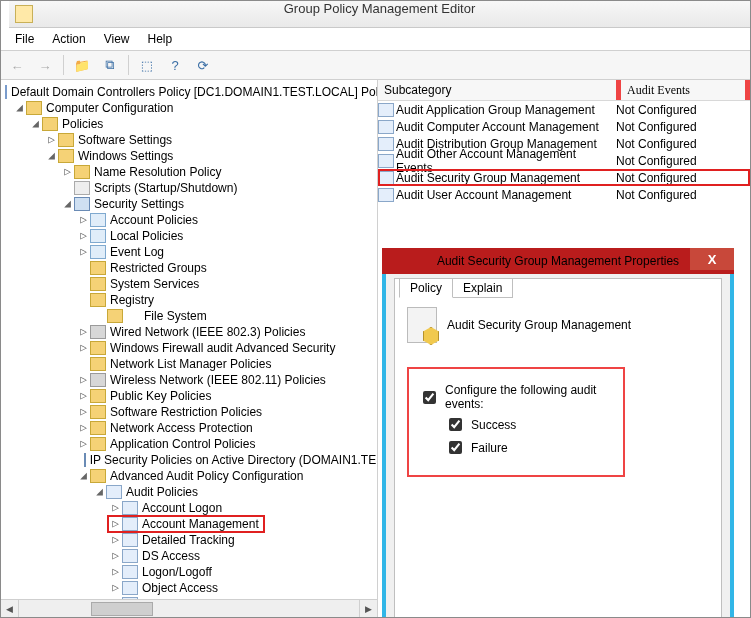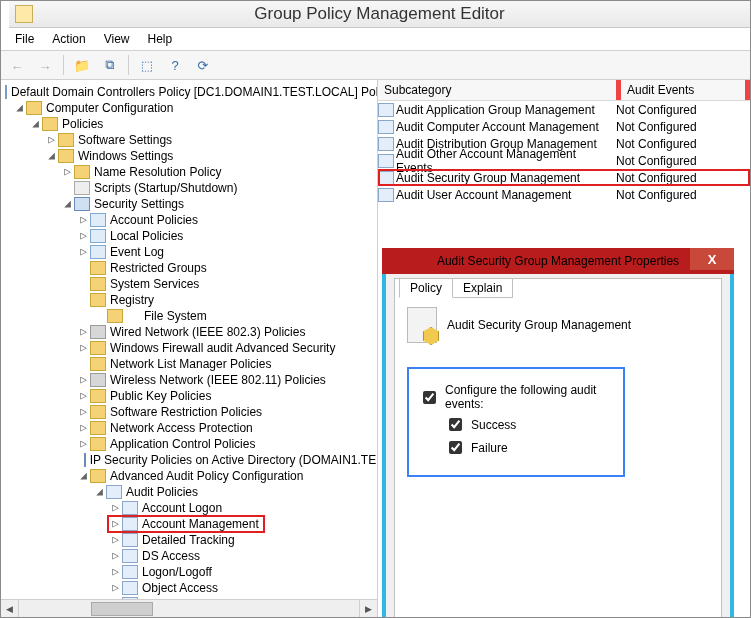--- a/index.html
+++ b/index.html
@@ -19,25 +19,24 @@
     height: 616px;
     background: #fff;
     display: flex;
     flex-direction: column;
   }
   .titlebar {
     height: 26px;
     background: linear-gradient(#f7f7f7, #e9e9e9);
     border-bottom: 1px solid #c9c9c9;
     display: flex;
-    align-items: center;
     justify-content: center;
     position: relative;
     color: #333;
-    font-size: 17px;
+    font-size: 13px;
     margin-left: 8px;
   }
   .app-icon {
     position: absolute;
     left: 6px;
     top: 4px;
     width: 16px;
     height: 16px;
     background: #ffe9a8;
     border: 1px solid #c8b058;
@@ -162,21 +161,21 @@
     height: 20px;
     background: #f7f7f7;
     border-bottom: 1px solid #d8d8d8;
     font-size: 12px;
   }
   .list-header .col {
     padding: 3px 6px;
     border-right: 5px solid #ef4444;
   }
   .col.sub { width: 226px; }
-  .col.ae  { flex:1; }
+  .col.ae  { flex:1;font-family:Liberation Serif, serif; }
   .list-body .row {
     display: flex;
     height: 17px;
     align-items: center;
     font-size: 12px;
   }
   .row .icon-cell {
     width: 18px;
     display:flex;
     align-items:center;
@@ -273,21 +272,21 @@
     position:absolute;
     right:-3px;
     bottom:-3px;
     width:14px;
     height:16px;
     background:#f1c94e;
     border:1px solid #b6922b;
     clip-path: polygon(50% 0, 100% 25%, 100% 75%, 50% 100%, 0 75%, 0 25%);
   }
   .audit-box {
-    border:2px solid #3b82f6;
+    border:2px solid #ef4444;
     padding:10px 14px 14px 10px;
     width:190px;
   }
   .cb {
     display:flex;
     align-items:center;
     gap:6px;
     font-size:12px;
     margin:4px 0;
   }

